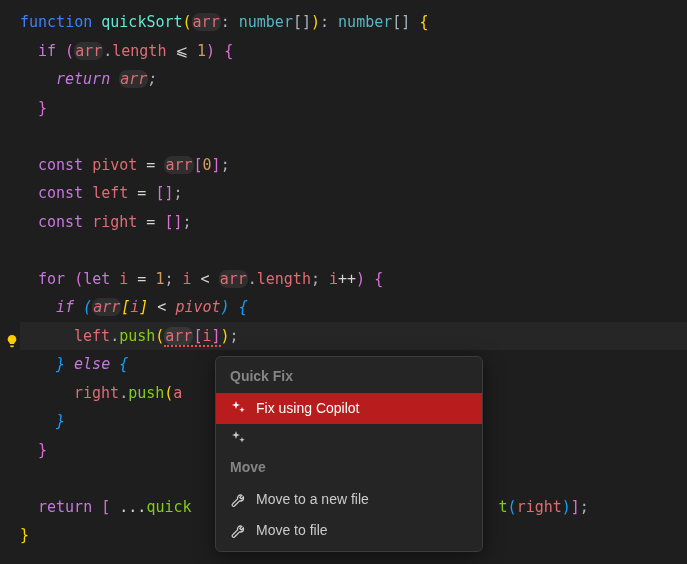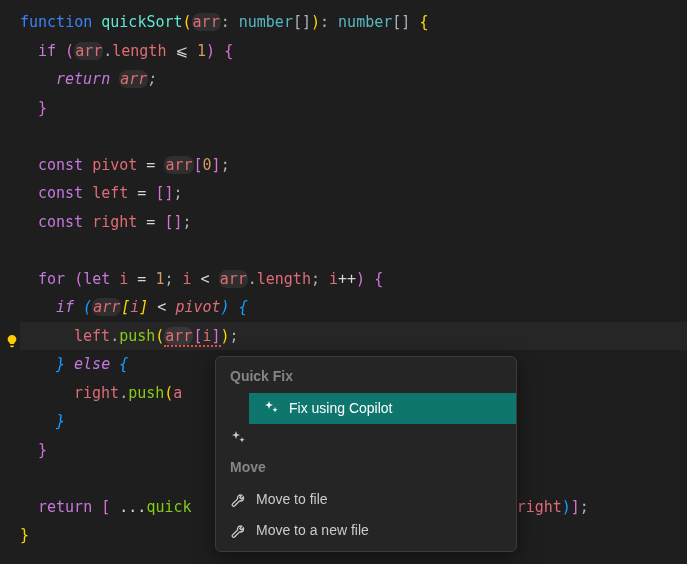--- a/index.html
+++ b/index.html
@@ -66,43 +66,42 @@
     }
     
     .context-menu {
       position: absolute;
       left: 215px;
       top: 356px;
       background: #252526;
       border: 1px solid #3c3c3c;
       border-radius: 6px;
       box-shadow: 0 4px 20px rgba(0,0,0,0.5);
-      width: 302px;
+      width: 268px;
       padding: 4px 0;
       font-family: -apple-system, BlinkMacSystemFont, 'Segoe UI', sans-serif;
       font-size: 14px;
       line-height: 1.4;
     }
     .menu-header {
       padding: 6px 14px;
       color: #858585;
       font-weight: 600;
     }
     .menu-item {
       padding: 6px 14px;
       display: flex;
       align-items: center;
       gap: 10px;
       cursor: pointer;
       color: #cccccc;
     }
     .menu-item.selected {
-      background: #0f766e;
+      background: #b91c1c;
       color: #ffffff;
-      margin-left: 33px;
     }
     .menu-icon {
       width: 16px;
       height: 16px;
       display: inline-flex;
       align-items: center;
       justify-content: center;
       flex-shrink: 0;
     }
     .sparkle-icon {
@@ -181,23 +180,23 @@
         </svg>
     </span>
   </div>
   <div class="menu-header">Move</div>
   <div class="menu-item">
     <span class="menu-icon wrench-icon">
       <svg width="16" height="16" viewBox="0 0 16 16" fill="none" stroke="currentColor" stroke-width="1.3">
           <path d="M10.5 3a3 3 0 0 0-3 3c0 .3 0 .6.1.9L3 11.5a1.5 1.5 0 1 0 2 2l4.6-4.6c.3.1.6.1.9.1a3 3 0 0 0 3-3c0-.4-.1-.8-.2-1.1l-2 2-1.5-1.5 2-2c-.3-.2-.7-.4-1.3-.4z"></path>
         </svg>
     </span>
-    <span>Move to file</span>
+    <span>Move to a new file</span>
   </div>
   <div class="menu-item">
     <span class="menu-icon wrench-icon">
       <svg width="16" height="16" viewBox="0 0 16 16" fill="none" stroke="currentColor" stroke-width="1.3">
           <path d="M10.5 3a3 3 0 0 0-3 3c0 .3 0 .6.1.9L3 11.5a1.5 1.5 0 1 0 2 2l4.6-4.6c.3.1.6.1.9.1a3 3 0 0 0 3-3c0-.4-.1-.8-.2-1.1l-2 2-1.5-1.5 2-2c-.3-.2-.7-.4-1.3-.4z"></path>
         </svg>
     </span>
-    <span>Move to a new file</span>
+    <span>Move to file</span>
   </div>
 </div>
 
 </body></html>

